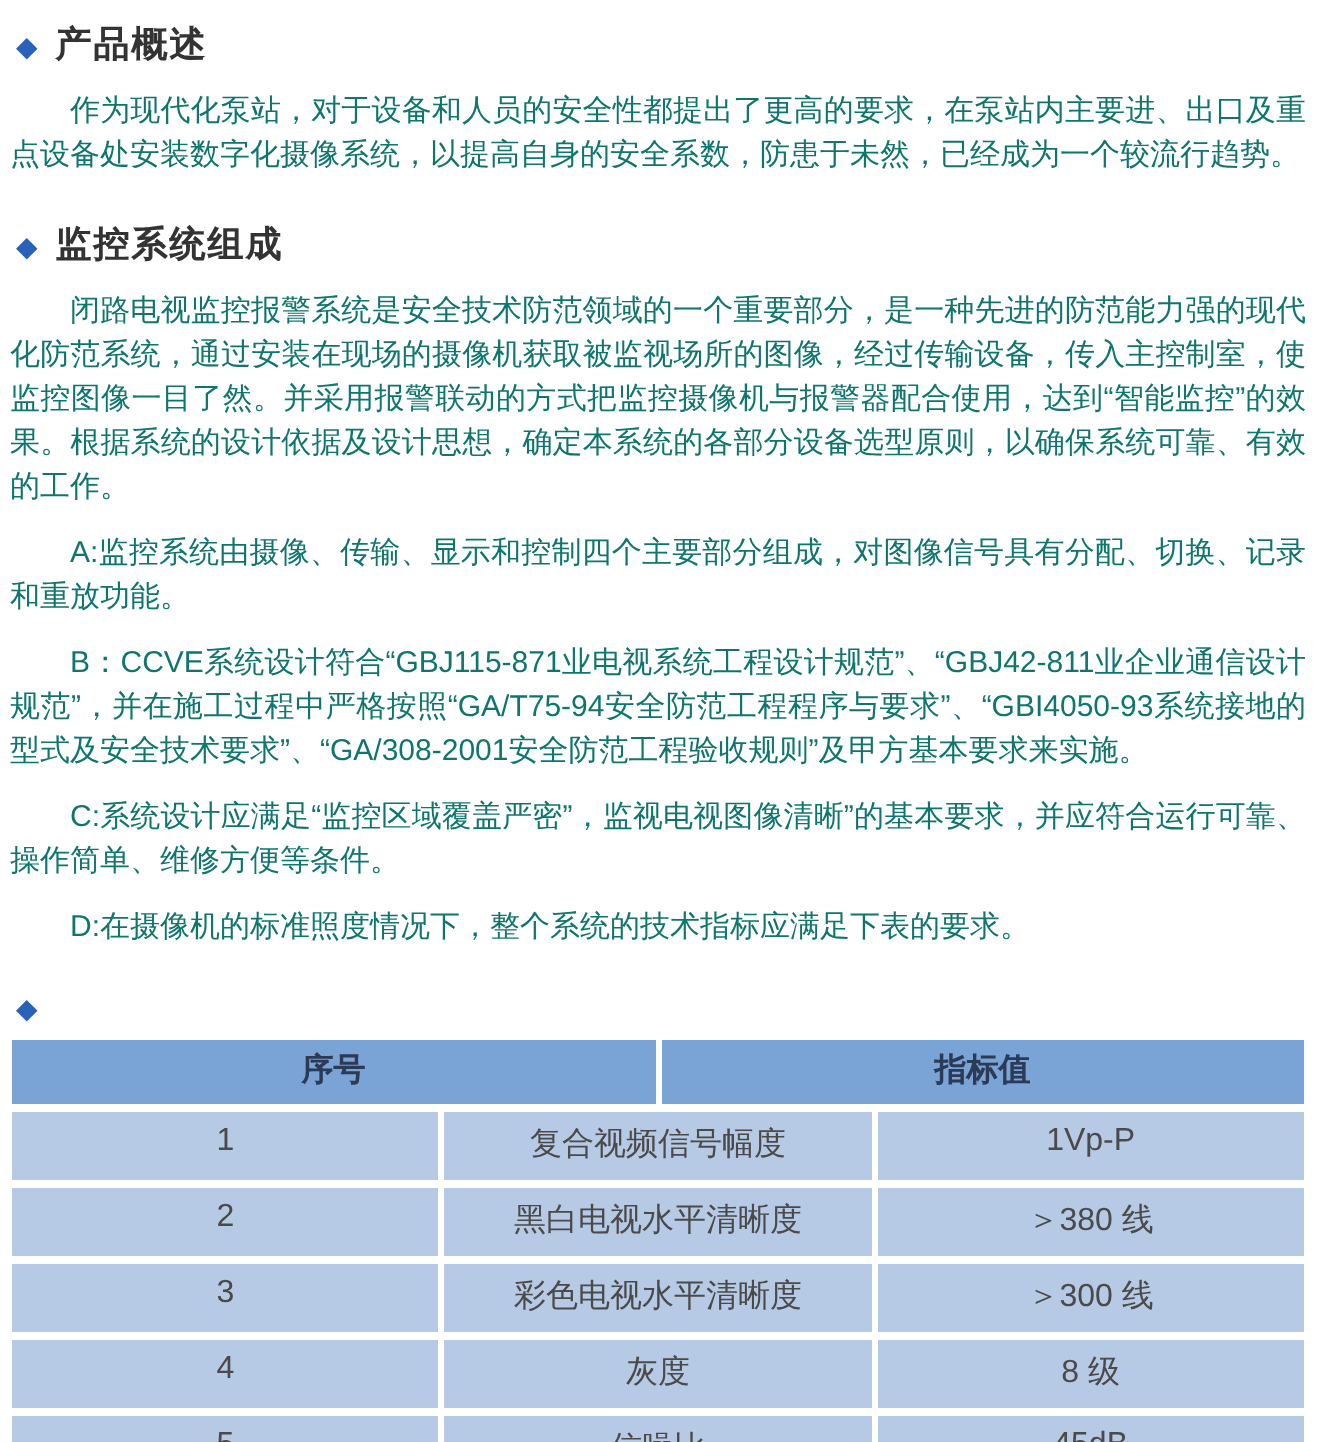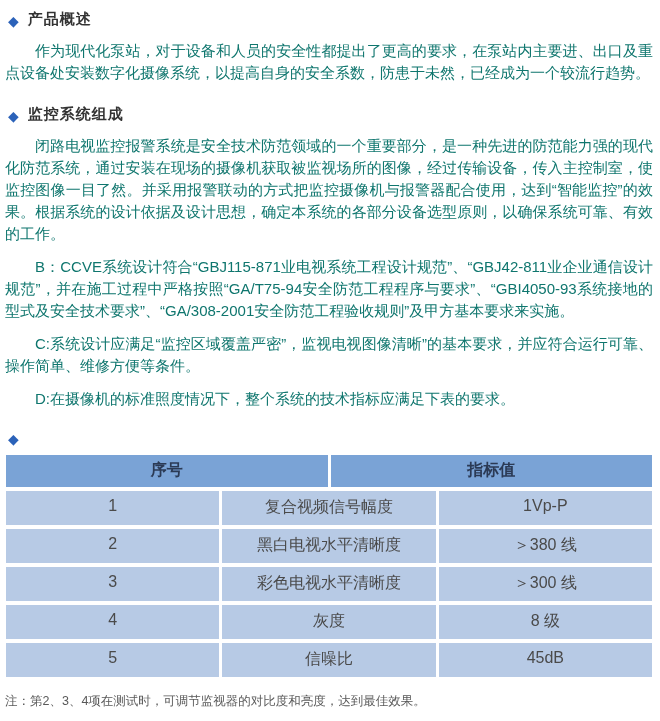--- a/index.html
+++ b/index.html
@@ -9,21 +9,21 @@
     font-family:"Liberation Sans","DejaVu Sans",sans-serif;
   }
   .section-heading{
     display:flex;align-items:center;gap:9px;
     margin:4px 0 0 3px;
   }
   .diamond{
     color:#2b62b9;font-size:14px;line-height:1;transform:translateY(1px);
   }
   .heading-text{
-    font-size:15px;font-weight:bold;color:#333333;letter-spacing:1px;
+    font-size:18px;font-weight:bold;color:#333333;letter-spacing:1px;
   }
   .para{
     margin:11px 0 0 0;text-indent:2em;
     font-size:15px;line-height:22px;color:#0f766e;text-align:justify;
   }
   .para .u{ }
   .sec-gap{ margin-top:21px; }
   .spec-table{
     margin:10px 1px 0 1px;
     display:flex;flex-direction:column;gap:4px;
@@ -49,20 +49,21 @@
     <span class="diamond">◆</span>
     <span class="heading-text">产品概述</span>
   </div>
   <p class="para">作为现代化泵站，对于设备和人员的安全性都提出了更高的要求，在泵站内主要进、出口及重点设备处安装数字化摄像系统，以提高自身的安全系数，防患于未然，已经成为一个较流行趋势。</p>
 
   <div class="section-heading sec-gap">
     <span class="diamond">◆</span>
     <span class="heading-text">监控系统组成</span>
   </div>
   <p class="para">闭路电视监控报警系统是安全技术防范领域的一个重要部分，是一种先进的防范能力强的现代化防范系统，通过安装在现场的摄像机获取被监视场所的图像，经过传输设备，传入主控制室，使监控图像一目了然。并采用报警联动的方式把监控摄像机与报警器配合使用，达到“智能监控”的效果。根据系统的设计依据及设计思想，确定本系统的各部分设备选型原则，以确保系统可靠、有效的工作。</p>
+  <p class="para">A:监控系统由摄像、传输、显示和控制四个主要部分组成，对图像信号具有分配、切换、记录和重放功能。</p>
   <p class="para"><span>B：CCVE系统设计符合“GBJ115-871业电视系统工程设计规范”、“GBJ42-811</span><span class="u">业企业通信设计规范</span><span>”，并在施工过程中严格按照“GA/T75-94安全防范工程程序与要求”、“GBI4050-93系统接地的型式及安全技术要求”、“GA/308-2001安全防范工程验收规则”及甲方基本要求来实施。</span></p>
   <p class="para">C:系统设计应满足“监控区域覆盖严密”，监视电视图像清晰”的基本要求，并应符合运行可靠、操作简单、维修方便等条件。</p>
   <p class="para">D:在摄像机的标准照度情况下，整个系统的技术指标应满足下表的要求。</p>
 
   <div class="section-heading sec-gap">
     <span class="diamond">◆</span>
   </div>
 
   <div class="spec-table">
     <div class="t-row t-head">

